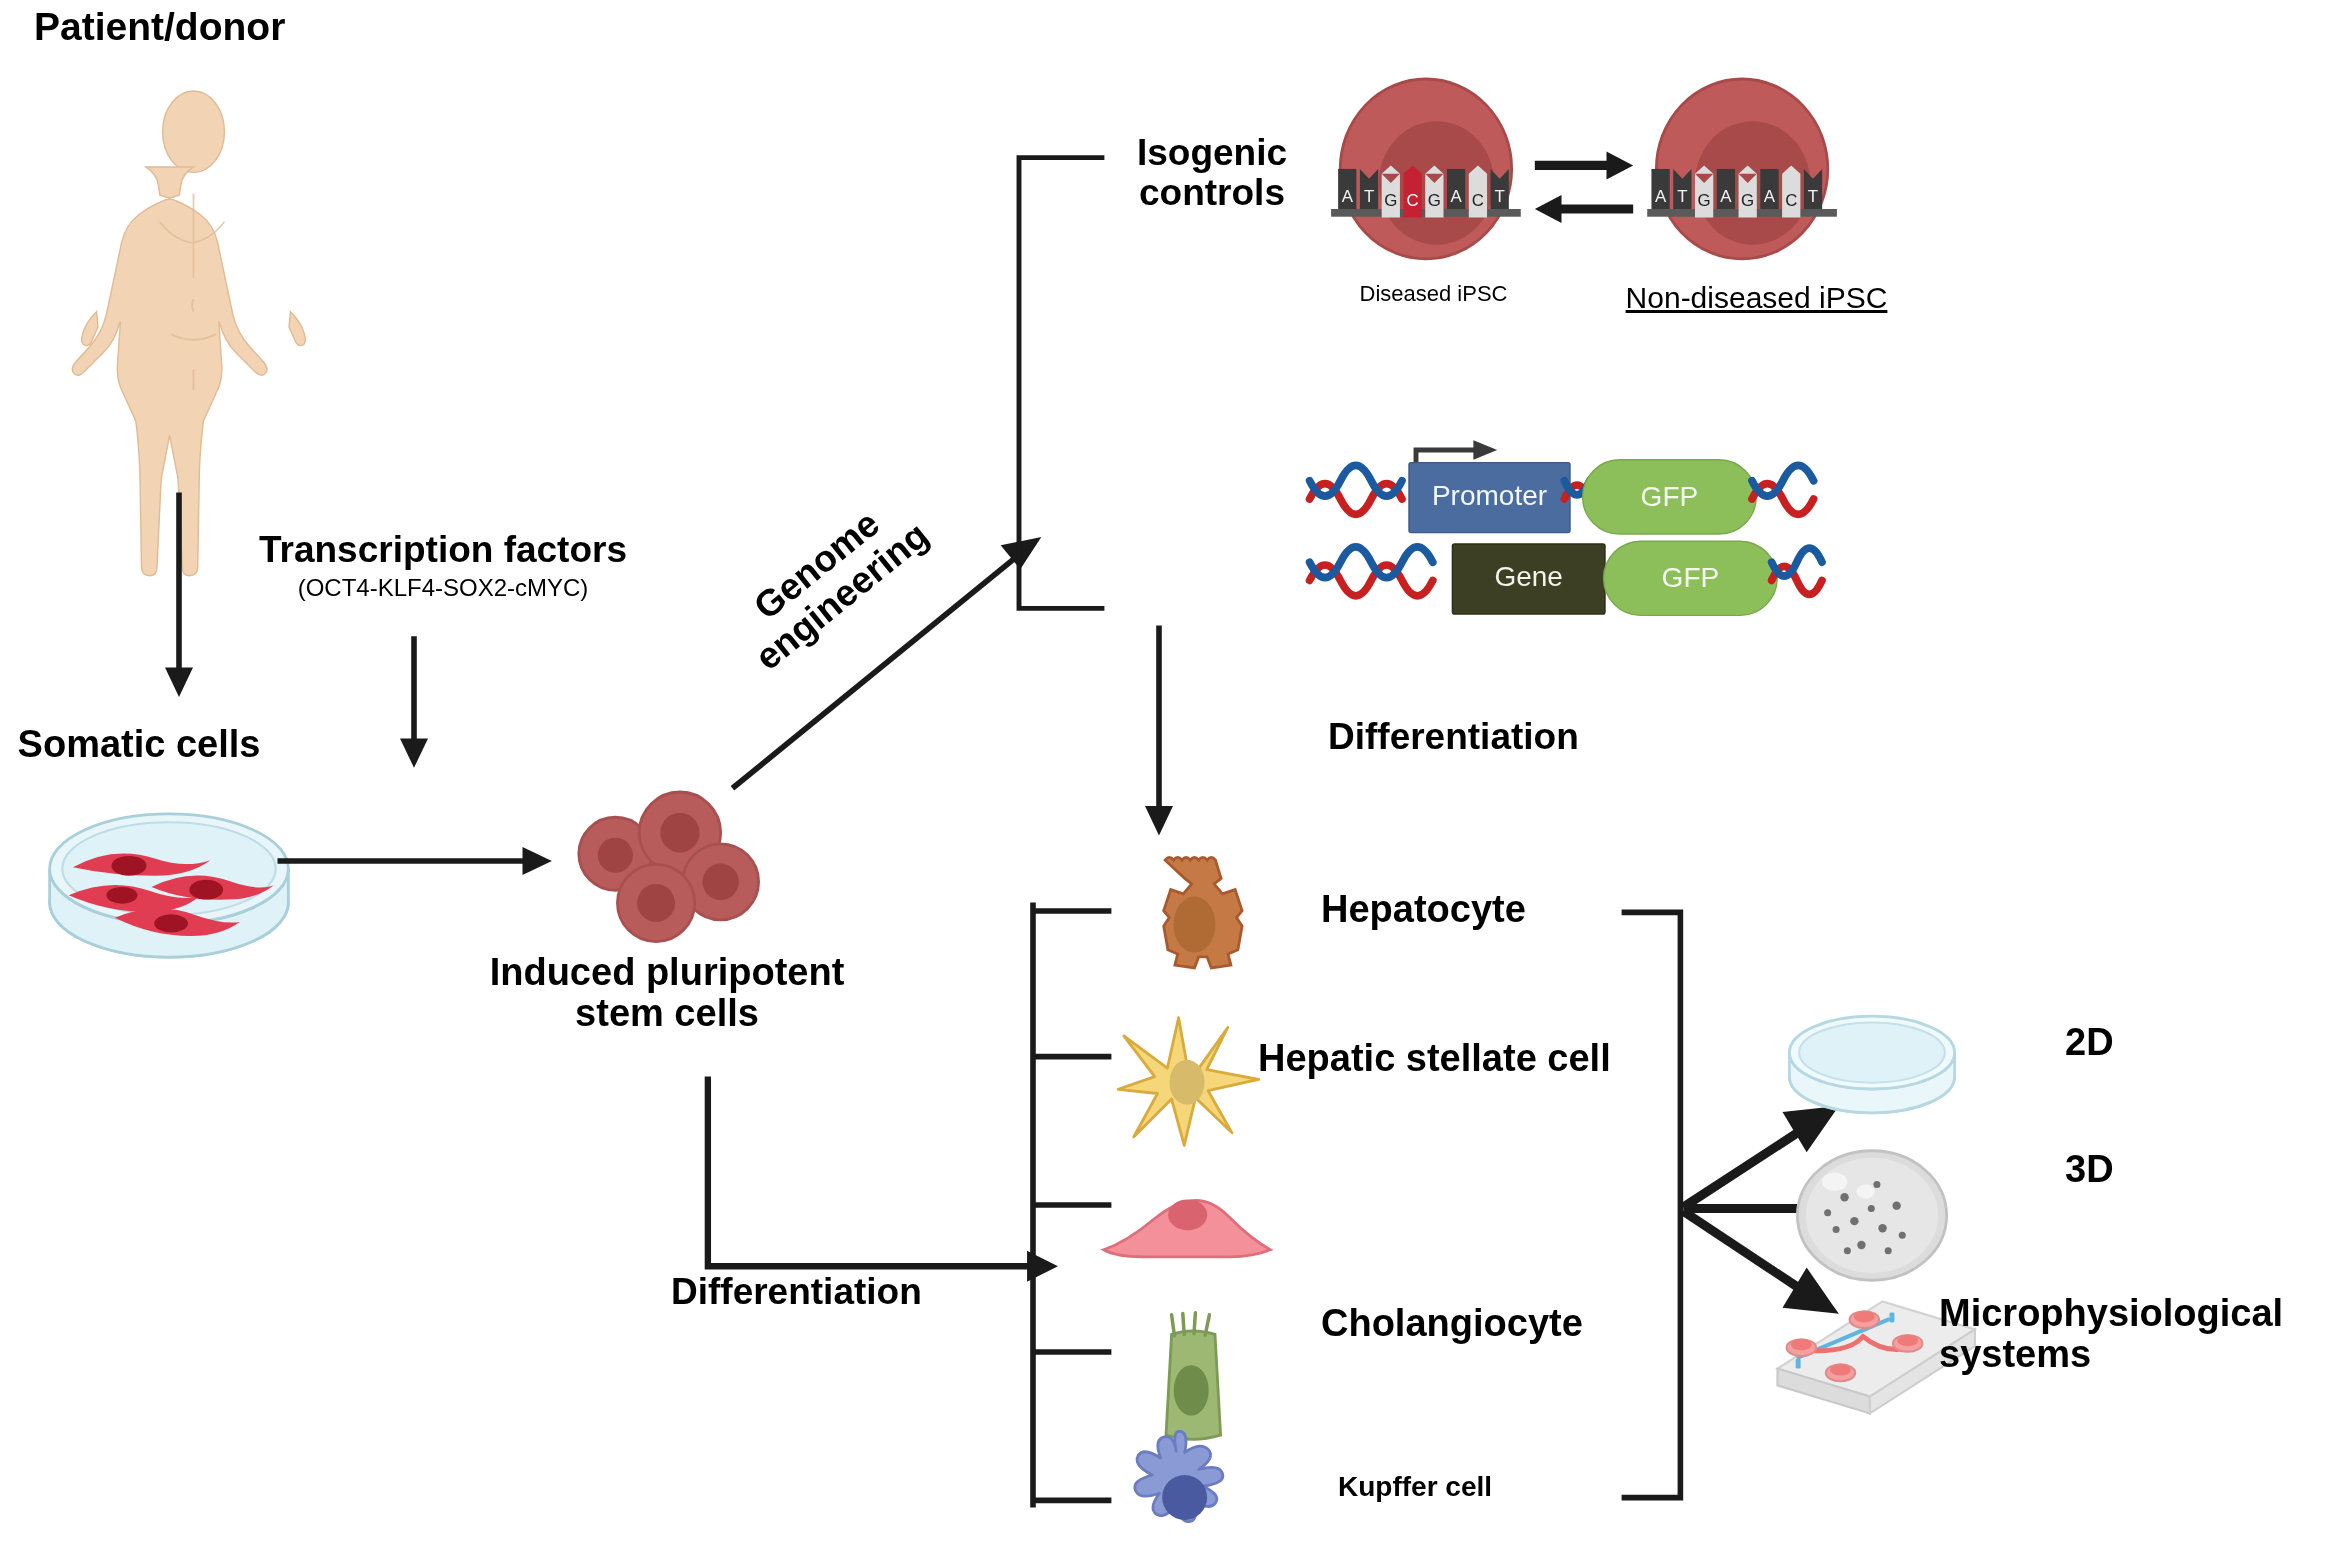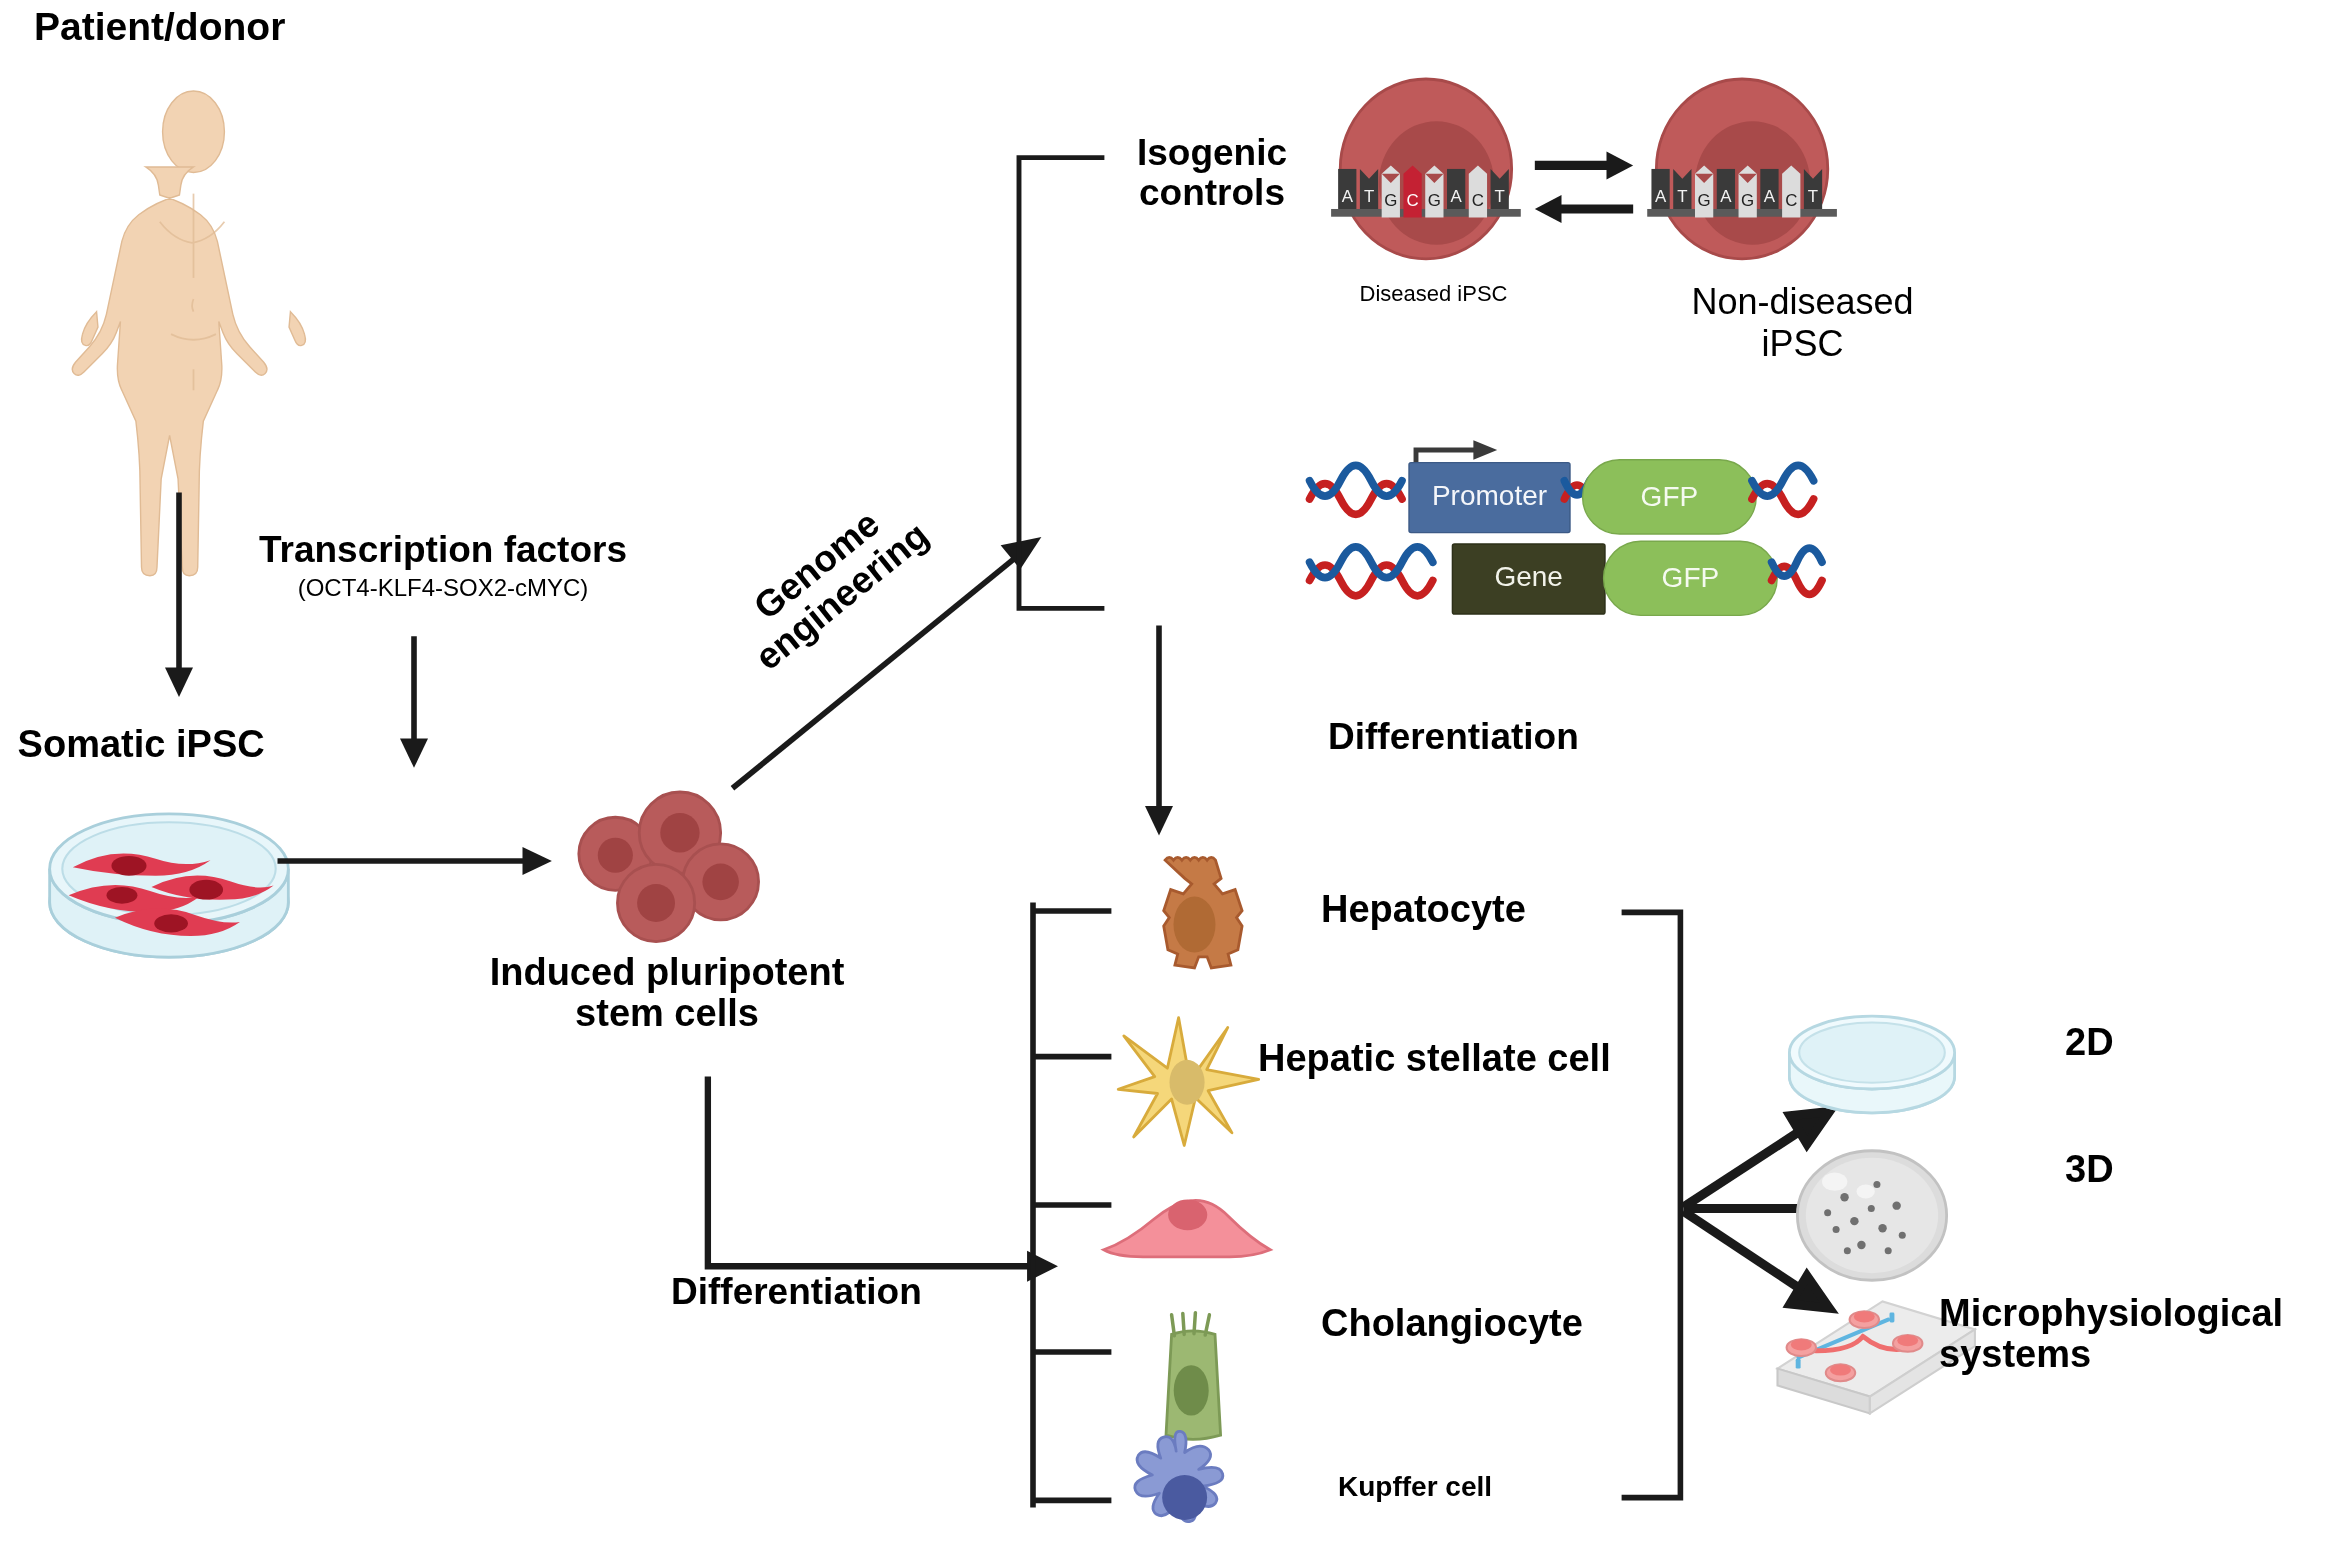--- a/index.html
+++ b/index.html
@@ -42,21 +42,21 @@
       <path d="M62 318 q-16 16 -20 32 q-4 14 4 16 q6 2 10 -8 l8 -18 z"></path>
       <path d="M338 318 q16 16 20 32 q4 14 -4 16 q-6 2 -10 -8 l-8 -18 z"></path>
     </g>
   </svg>
 
   <svg class="abs" style="left:158px;top:492px;" width="42" height="211" viewBox="0 0 60 300">
     <line x1="30" y1="0" x2="30" y2="262" stroke="#1a1a1a" stroke-width="8"></line>
     <polygon points="30,292 10,250 50,250" fill="#1a1a1a"></polygon>
   </svg>
 
-  <div class="abs lbl" style="left:17.6px;top:724px;font-size:38px;">Somatic iPSC</div>
+  <div class="abs lbl" style="left:17.6px;top:724px;font-size:38px;">Somatic cells</div>
 
   <svg class="abs" style="left:39px;top:790px;" width="260" height="172" viewBox="0 0 370 245">
     <ellipse cx="185" cy="160" rx="170" ry="78" fill="#d5ecf2" stroke="#a9cfdb" stroke-width="4"></ellipse>
     <path d="M15 160 a170 78 0 0 0 340 0 l0 -48 a170 78 0 0 1 -340 0 z" fill="#dff2f7" stroke="#a9cfdb" stroke-width="4"></path>
     <ellipse cx="185" cy="112" rx="170" ry="78" fill="#e8f6fa" stroke="#a9cfdb" stroke-width="4"></ellipse>
     <ellipse cx="185" cy="112" rx="152" ry="66" fill="#dff2f7" stroke="#bcdde7" stroke-width="3"></ellipse>
     <g fill="#e03c52">
       <path d="M48 110 q58 -32 118 -12 q42 14 78 2 q-30 22 -78 22 q-62 0 -118 -12 z"></path>
       <path d="M160 138 q56 -28 112 -8 q40 14 62 6 q-26 20 -66 20 q-60 2 -108 -18 z"></path>
       <path d="M42 150 q60 -26 116 -6 q40 14 70 8 q-28 22 -72 22 q-58 0 -114 -24 z"></path>
@@ -184,21 +184,21 @@
         <text x="602" y="182" fill="#f2f2f2">A</text>
         <text x="633" y="188" fill="#222">G</text>
         <text x="664" y="182" fill="#f2f2f2">A</text>
         <text x="695" y="188" fill="#222">C</text>
         <text x="726" y="182" fill="#f2f2f2">T</text>
       </g>
     </g>
   </svg>
 
   <div class="abs ctr" style="left:1293px;top:281px;width:281px;font-size:22px;">Diseased iPSC</div>
-  <div class="abs ctr" style="left:1648px;top:281px;width:309px;font-size:36px;">Non-diseased iPSC</div>
+  <div class="abs ctr" style="left:1602px;top:281px;width:309px;font-size:30px;text-decoration:underline;">Non-diseased iPSC</div>
 
   <svg class="abs" style="left:1303px;top:422px;" width="520" height="112" viewBox="0 0 740 160">
     <g stroke-linecap="round" fill="none" stroke-width="11">
       <path d="M8 110 q22 -44 44 0 q22 44 44 0 q22 -44 44 0" stroke="#c62020"></path>
       <path d="M8 84 q22 44 44 0 q22 -44 44 0 q22 44 44 0" stroke="#1b5a9e"></path>
     </g>
     <g fill="none" stroke="#3a3a3a" stroke-width="7">
       <path d="M160 112 L160 40 L252 40"></path>
     </g>
     <polygon points="276,40 242,26 242,54" fill="#3a3a3a"></polygon>

